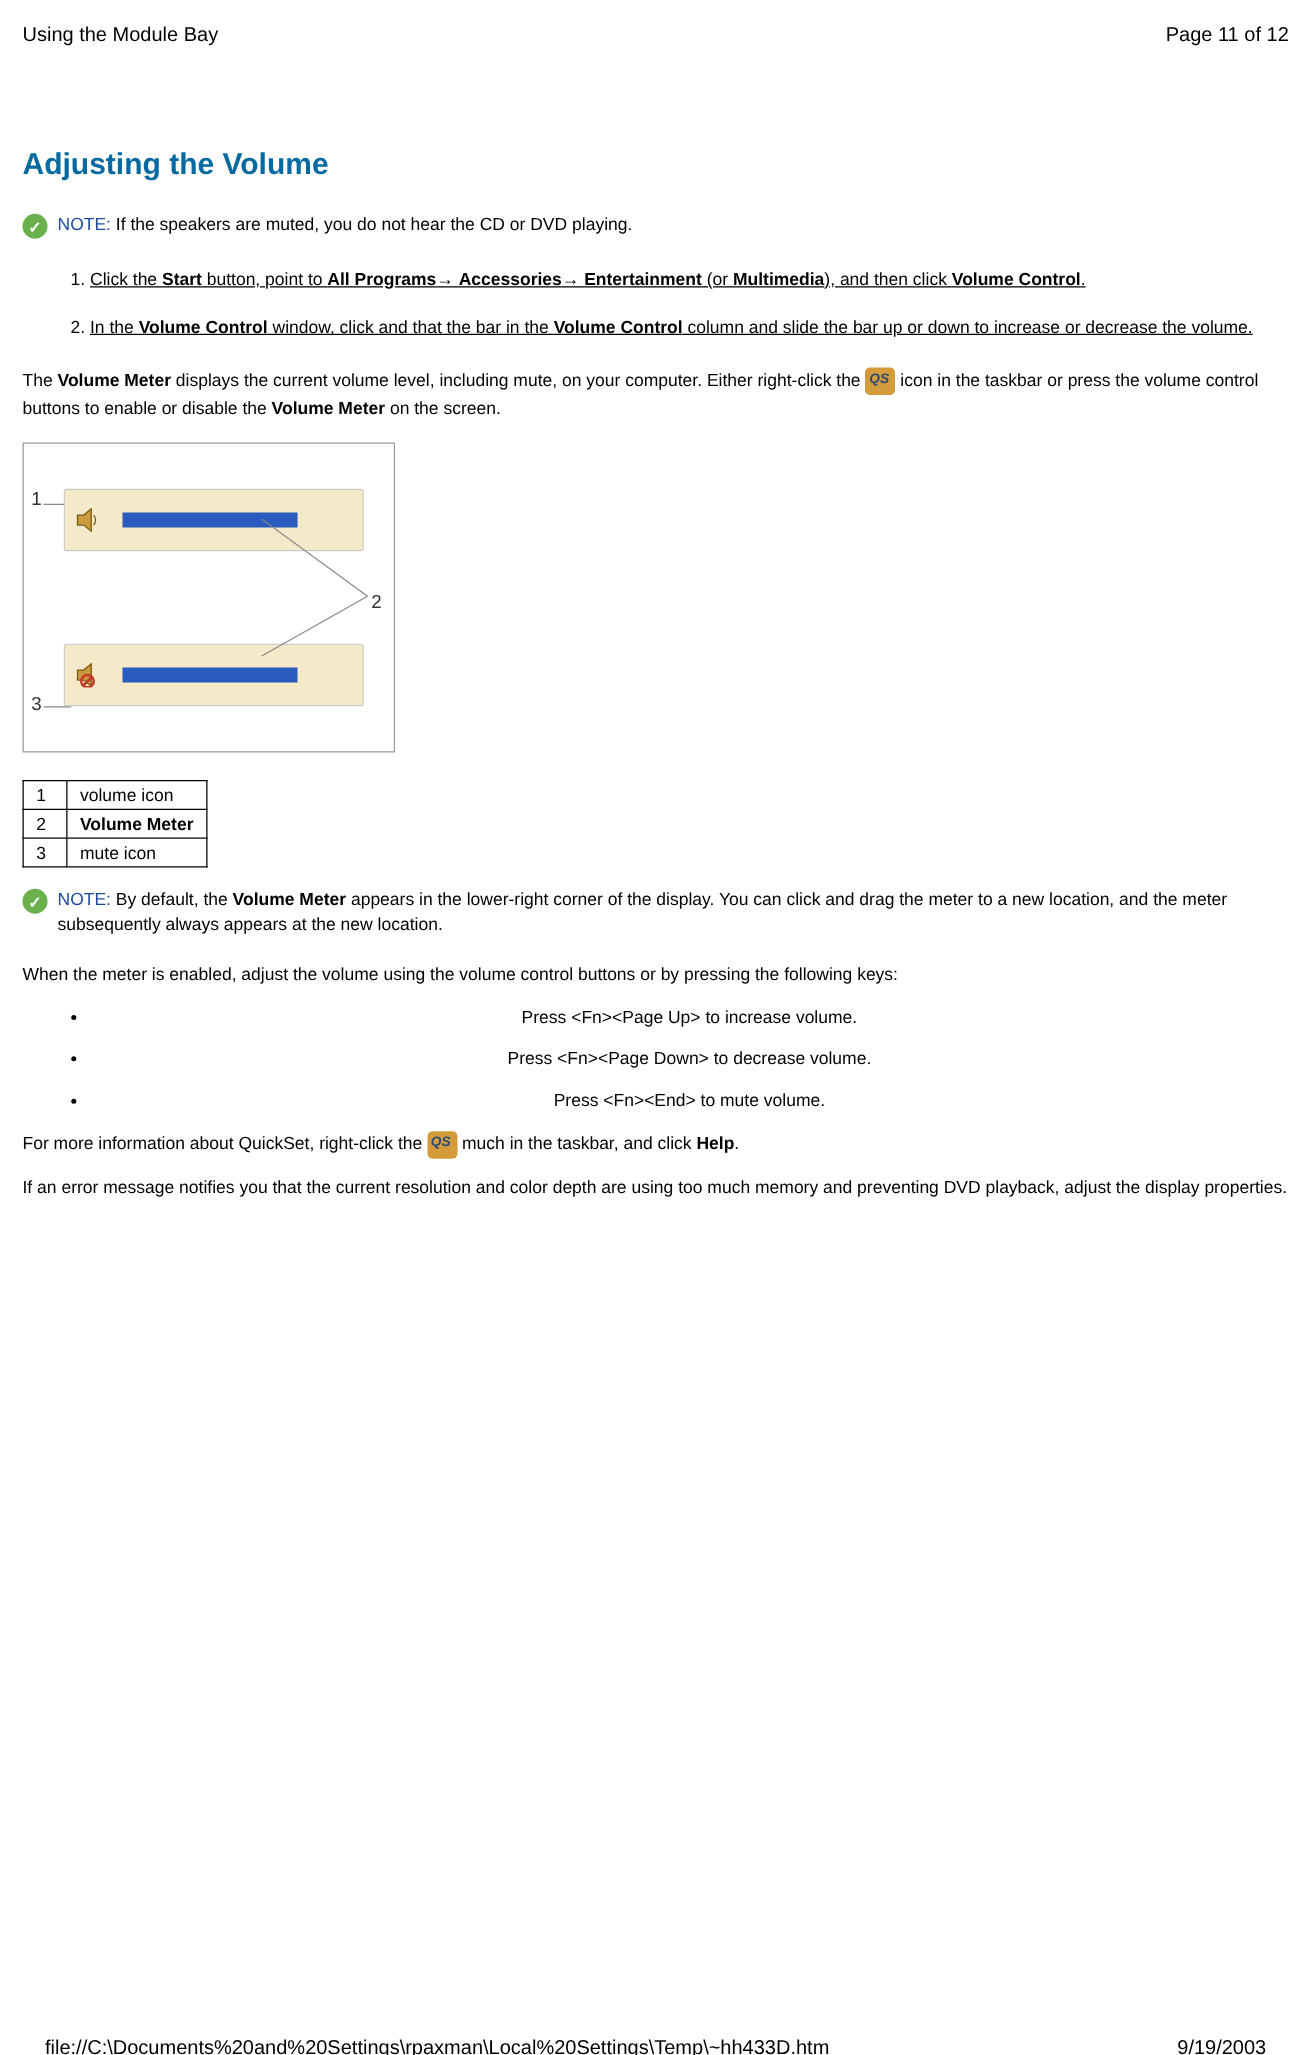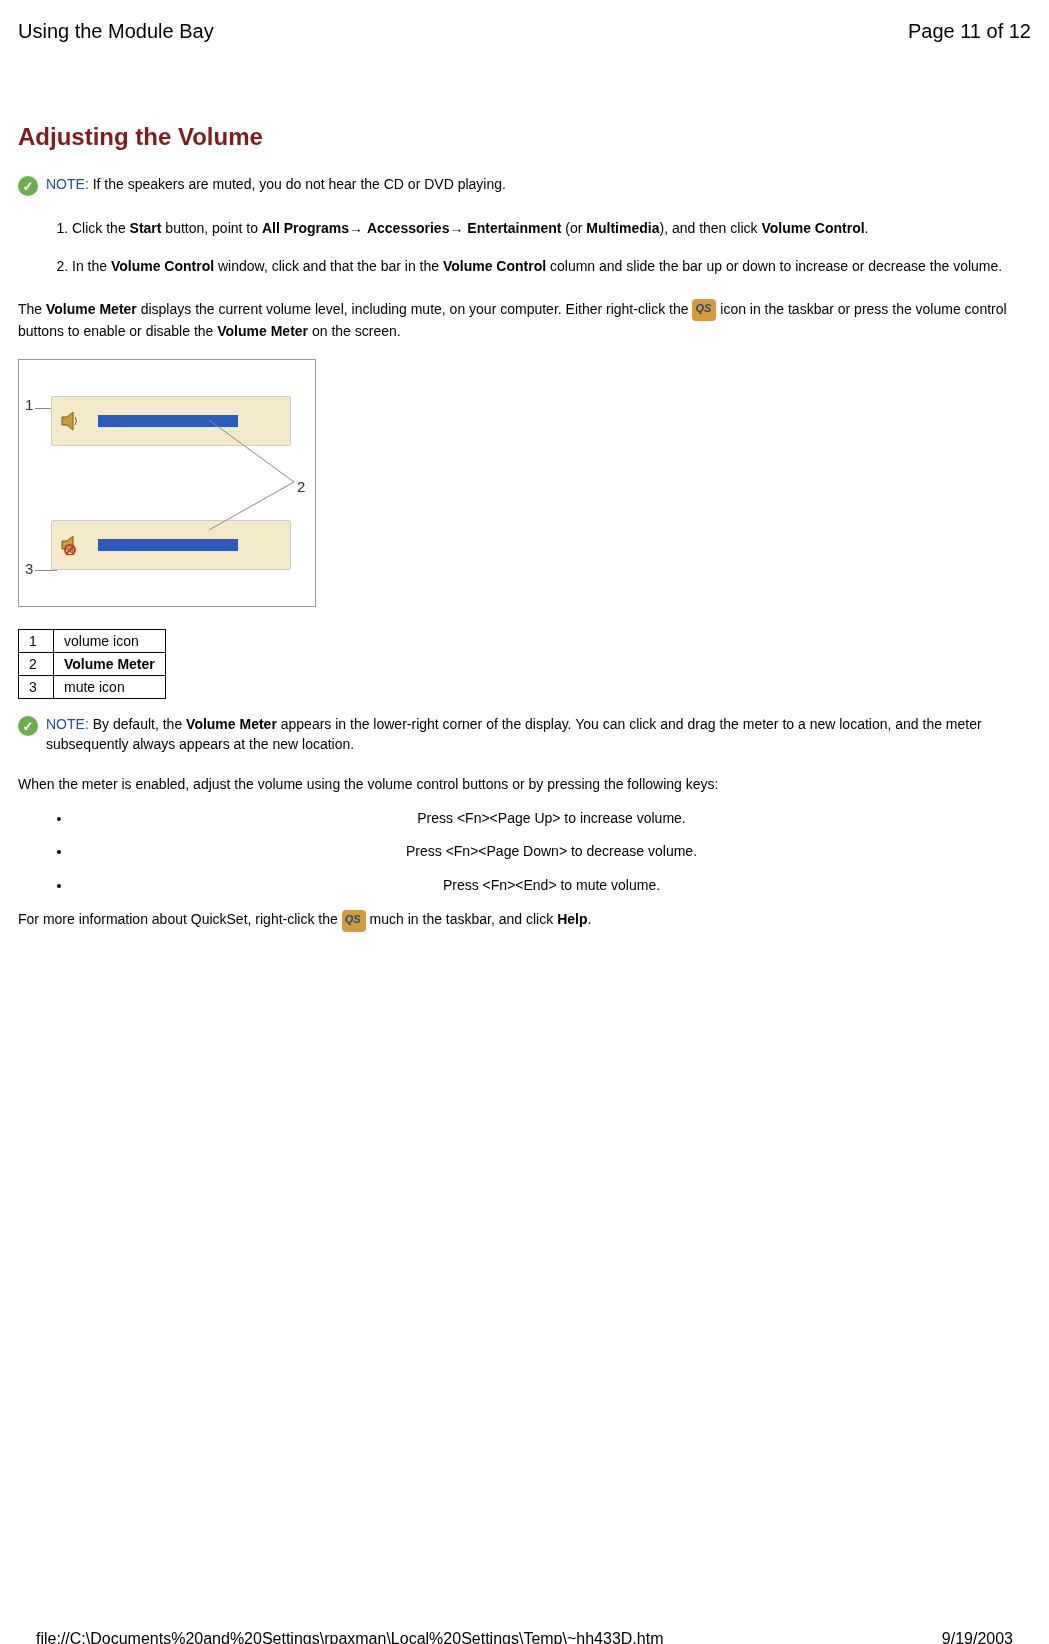--- a/index.html
+++ b/index.html
@@ -7,25 +7,25 @@
       font-size: 14px;
       color: #000;
       margin: 0;
       padding: 20px 18px;
       width: 1049px;
       box-sizing: border-box;
     }
     .page-header {
       display: flex;
       justify-content: space-between;
-      font-size: 20px;
+      font-size: 16px;
       margin-bottom: 80px;
     }
     h2 {
-      color: #7f1d1d;
+      color: #0369a1;
       font-family: Verdana, Arial, sans-serif;
       font-size: 24px;
       font-weight: bold;
       margin: 0 0 24px 0;
     }
     .note-row {
       display: flex;
       align-items: flex-start;
       margin: 16px 0 20px 0;
     }
@@ -41,21 +41,21 @@
       justify-content: center;
       font-size: 13px;
       flex-shrink: 0;
       margin-right: 8px;
       margin-top: 1px;
     }
     .note-text {
       line-height: 1.4;
     }
     .note-label { color: #1e4b9e; font-weight: normal; }
-    ol { margin: 22px 0; padding-left: 54px; }
+    ol { margin: 22px 0; padding-left: 54px; text-decoration: underline; }
     ol li { margin-bottom: 18px; line-height: 1.45; }
     ul { margin: 14px 0; padding-left: 54px; list-style-type: disc; }
     ul li { margin-bottom: 14px; line-height: 1.4; text-align: center; }
     p { line-height: 1.45; margin: 12px 0; }
     .qs-icon {
       display: inline-block;
       width: 24px;
       height: 22px;
       background: #d39b3a;
       border-radius: 4px;
@@ -228,19 +228,20 @@
   <li>Press &lt;Fn&gt;&lt;Page Up&gt; to increase volume.</li>
   <li>Press &lt;Fn&gt;&lt;Page Down&gt; to decrease volume.</li>
   <li>Press &lt;Fn&gt;&lt;End&gt; to mute volume.</li>
 </ul>
 
 <p>
   <span>For more information about QuickSet, right-click the </span><span class="qs-icon"></span><span> much in the taskbar, and click </span><b>Help</b><span>.</span>
 </p>
 
 
+<p>If an error message notifies you that the current resolution and color depth are using too much memory and preventing DVD playback, adjust the display properties.</p>
 
 <div class="page-footer">
   <span>file://C:\Documents%20and%20Settings\rpaxman\Local%20Settings\Temp\~hh433D.htm</span>
   <span>9/19/2003</span>
 </div>
 
 </div>
 
 </body></html>

